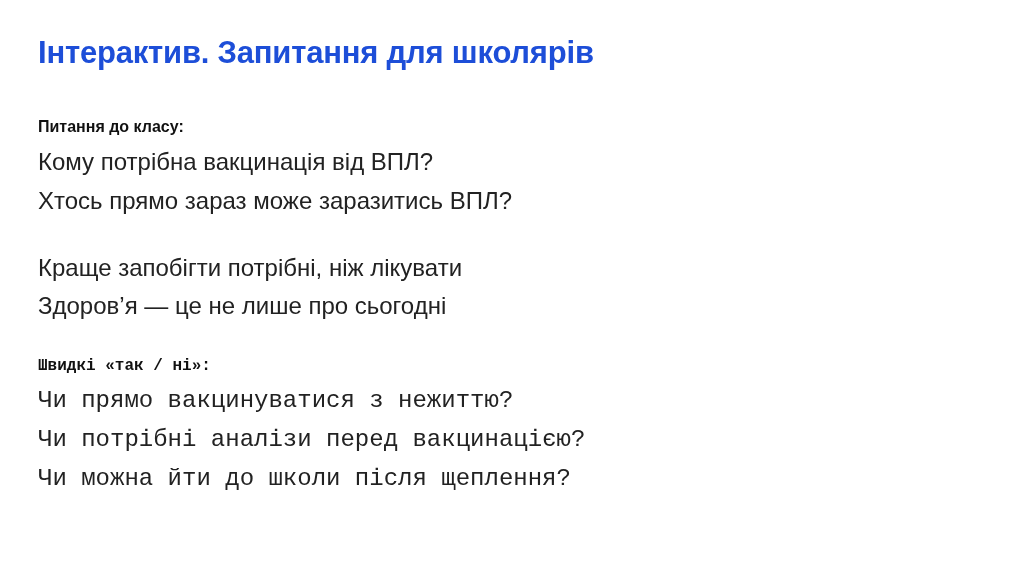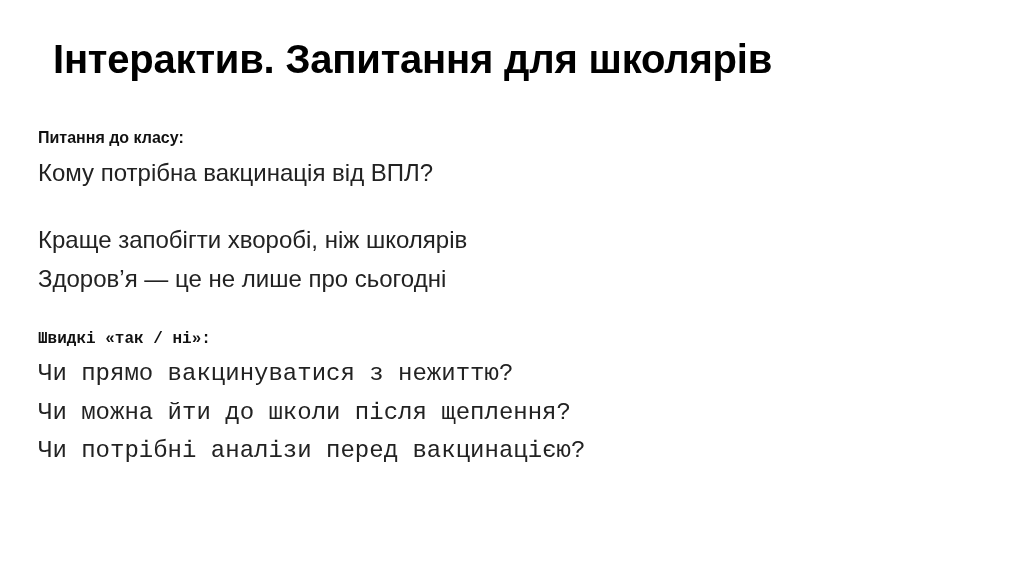--- a/index.html
+++ b/index.html
@@ -15,25 +15,25 @@
     overflow: hidden;
   }
   .slide {
     position: relative;
     width: 1024px;
     height: 576px;
     box-sizing: border-box;
     padding: 34px 40px 0 38px;
   }
   .slide-title {
-    font-size: 40px;
+    font-size: 31px;
     font-weight: bold;
     letter-spacing: -0.2px;
-    color: #000000;
-    margin: 0 0 0 15px;
+    color: #1d4ed8;
+    margin: 0 0 0 0;
     line-height: 1.25;
   }
   .content {
     margin-top: 42px;
   }
   .block {
     margin-bottom: 28px;
   }
   .block:last-child {
     margin-bottom: 0;
@@ -59,28 +59,29 @@
 
 <div class="slide">
 
   <h1 class="slide-title">Інтерактив. Запитання для школярів</h1>
 
   <div class="content">
 
     <div class="block">
       <p class="block-heading">Питання до класу:</p>
       <p class="block-line">Кому потрібна вакцинація від ВПЛ?</p>
+      <p class="block-line">Хтось прямо зараз може заразитись ВПЛ?</p>
     </div>
 
     <div class="block">
-      <p class="block-line">Краще запобігти хворобі, ніж школярів</p>
+      <p class="block-line">Краще запобігти потрібні, ніж лікувати</p>
       <p class="block-line">Здоров’я — це не лише про сьогодні</p>
     </div>
 
     <div class="block">
       <p class="block-heading">Швидкі «так / ні»:</p>
       <p class="block-line">Чи прямо вакцинуватися з нежиттю?</p>
+      <p class="block-line">Чи потрібні аналізи перед вакцинацією?</p>
       <p class="block-line">Чи можна йти до школи після щеплення?</p>
-      <p class="block-line">Чи потрібні аналізи перед вакцинацією?</p>
     </div>
 
   </div>
 </div>
 
 </body></html>

